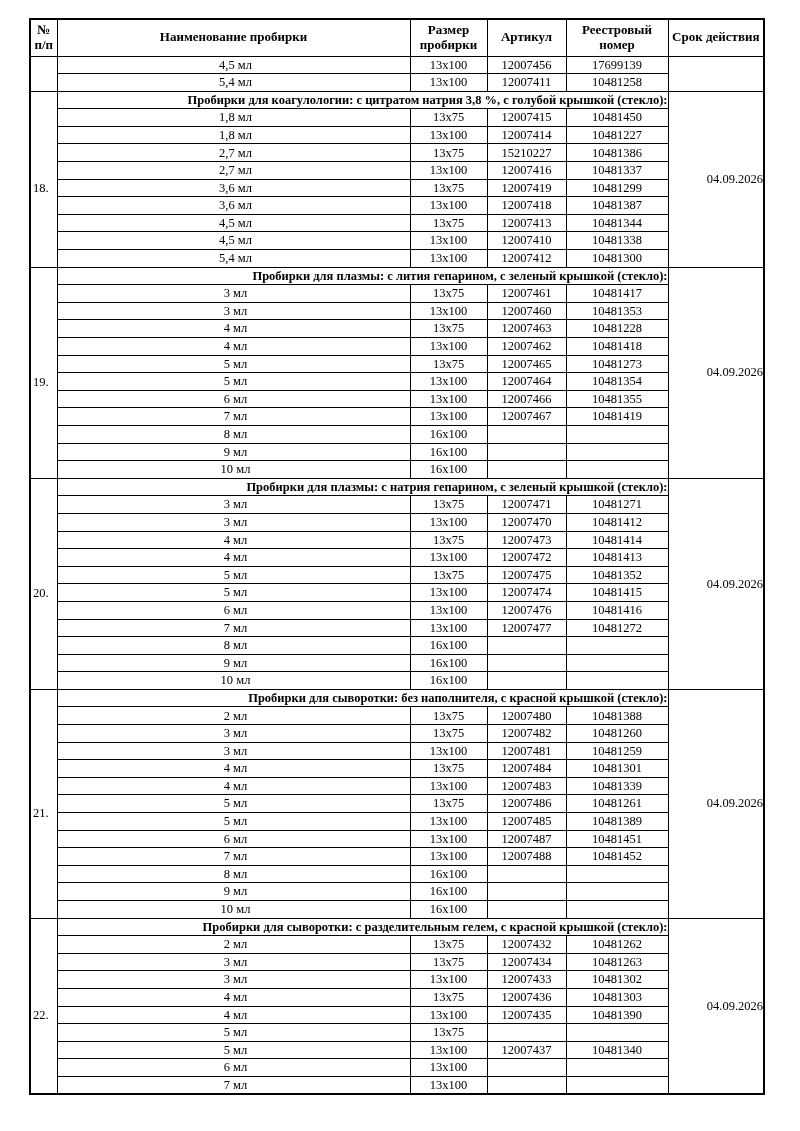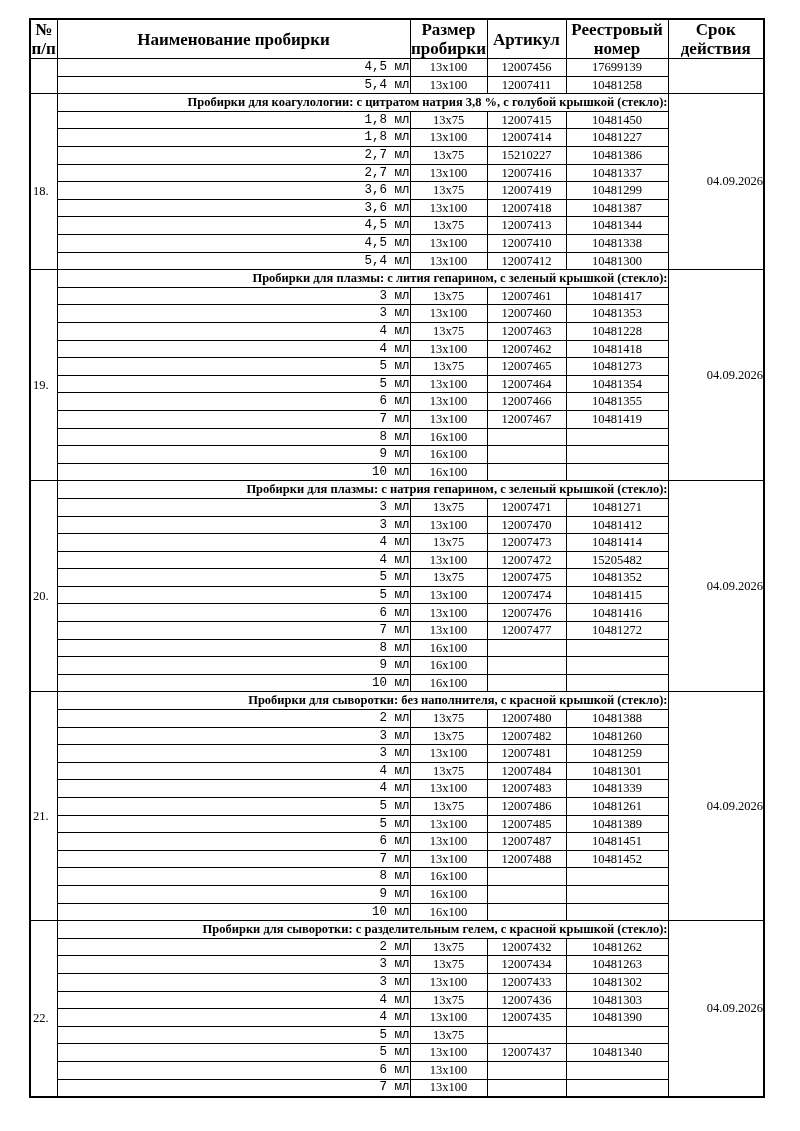--- a/index.html
+++ b/index.html
@@ -22,33 +22,33 @@
     border: 2px solid #000;
   }
   .registry th, .registry td {
     border: 1px solid #000;
     padding: 0;
     overflow: hidden;
   }
   .registry thead tr { height: 37px; }
   .registry thead th {
     font-weight: bold;
-    font-size: 17px;
+    font-size: 13px;
     line-height: 1.12;
     text-align: center;
     vertical-align: middle;
   }
   .registry tbody tr { height: 17.6px; }
   .registry tbody td {
     font-size: 12.5px;
     line-height: 1;
     vertical-align: middle;
     white-space: nowrap;
   }
-  td.c-name  { text-align: right; padding-left: 4px; font-family: Liberation Mono, monospace; }
+  td.c-name  { text-align: center; padding-left: 4px; }
   td.c-mid   { text-align: center; }
   td.c-num {
     text-align: left;
     padding-left: 2px;
     vertical-align: top;
     padding-top: 19px;
     font-size: 12.5px;
   }
   td.c-title {
     font-weight: bold;
@@ -249,21 +249,21 @@
         <tr>
           <td class="c-name">4 мл</td>
           <td class="c-mid">13x75</td>
           <td class="c-mid">12007473</td>
           <td class="c-mid">10481414</td>
         </tr>
         <tr>
           <td class="c-name">4 мл</td>
           <td class="c-mid">13x100</td>
           <td class="c-mid">12007472</td>
-          <td class="c-mid">15205482</td>
+          <td class="c-mid">10481413</td>
         </tr>
         <tr>
           <td class="c-name">5 мл</td>
           <td class="c-mid">13x75</td>
           <td class="c-mid">12007475</td>
           <td class="c-mid">10481352</td>
         </tr>
         <tr>
           <td class="c-name">5 мл</td>
           <td class="c-mid">13x100</td>

